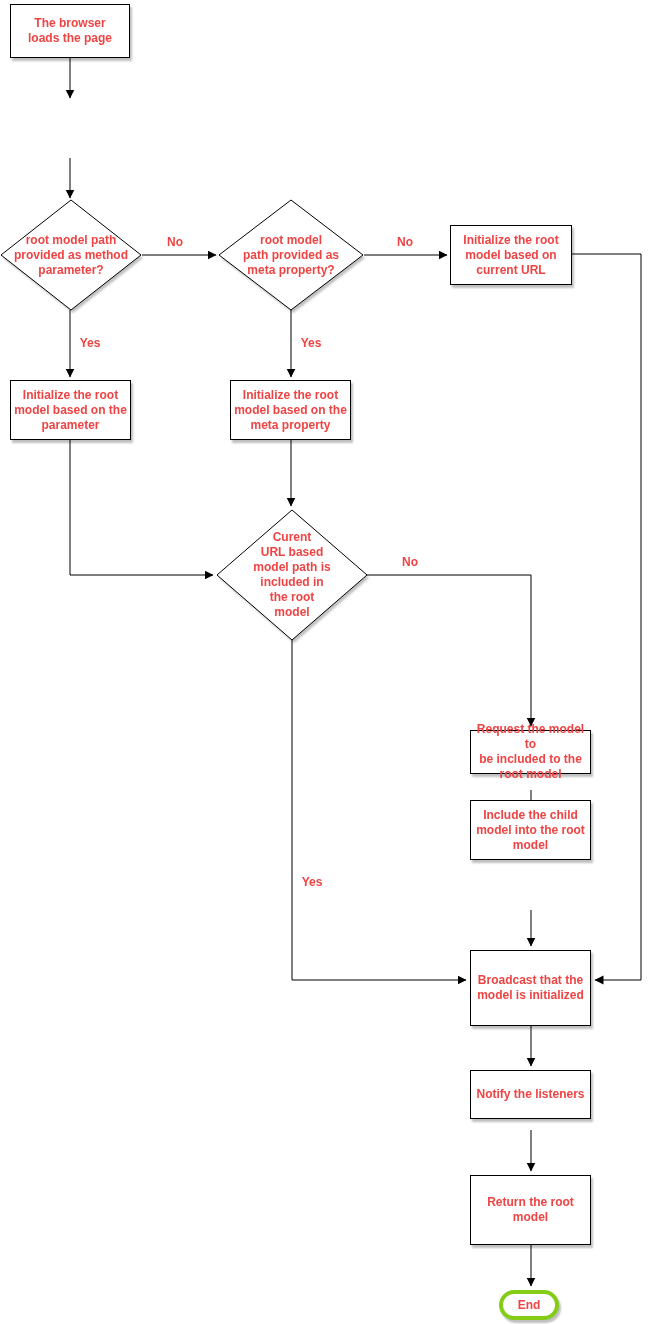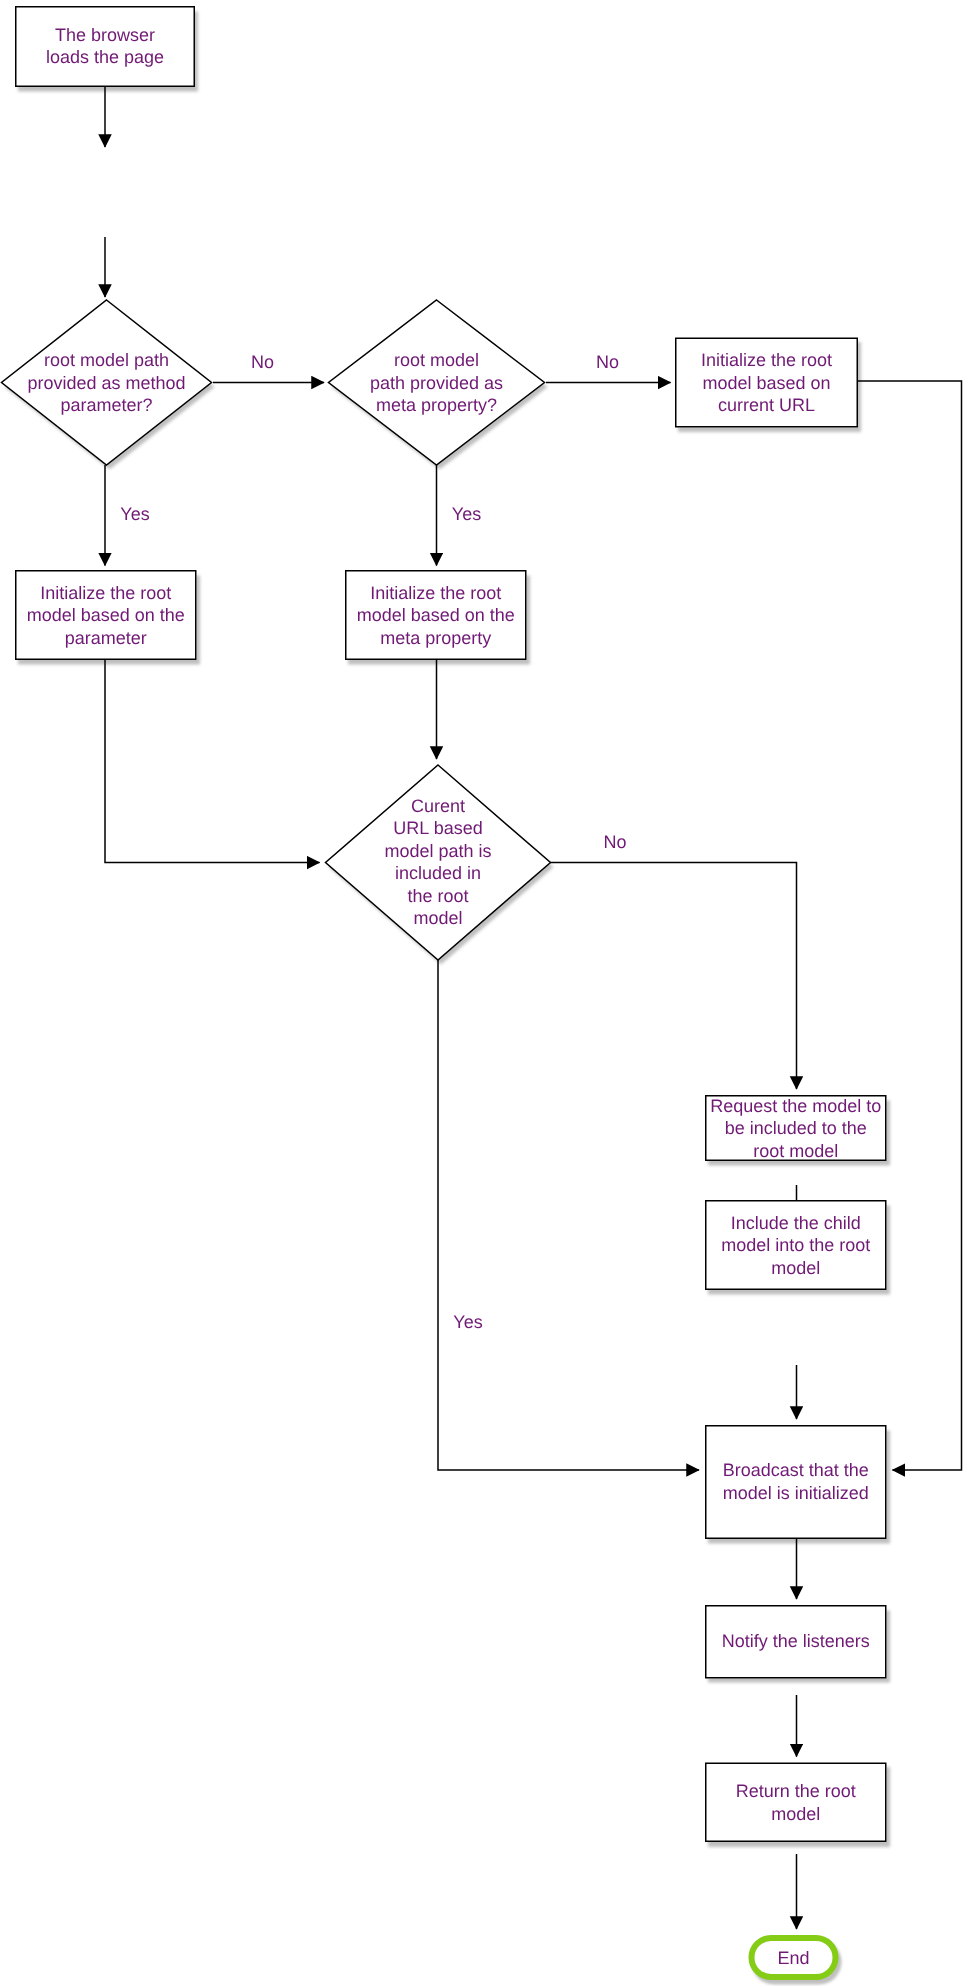--- a/index.html
+++ b/index.html
@@ -4,22 +4,23 @@
 <style>
   html, body { margin: 0; padding: 0; background: #ffffff; }
   #canvas {
     position: relative;
     width: 649px;
     height: 1324px;
     background: #ffffff;
     font-family: "Liberation Sans", sans-serif;
     font-size: 12px;
     line-height: 15px;
-    color: #701a75;
+    color: #ef4444;
     overflow: hidden;
+    font-weight: bold;
   }
   #wires { position: absolute; left: 0; top: 0; z-index: 1; }
   .node {
     position: absolute;
     display: flex;
     align-items: center;
     justify-content: center;
     text-align: center;
     white-space: pre-line;
     z-index: 2;
@@ -118,21 +119,21 @@
 
   <div class="node rect" style="left:470px; top:800px; width:121px; height:60px;">Include the child
 model into the root
 model</div>
 
   <div class="node rect" style="left:470px; top:950px; width:121px; height:76px;">Broadcast that the
 model is initialized</div>
 
   <div class="node rect" style="left:470px; top:1070px; width:121px; height:49px;">Notify the listeners</div>
 
-  <div class="node rect" style="left:470px; top:1175px; width:121px; height:53px;">Return the root
+  <div class="node rect" style="left:470px; top:1175px; width:121px; height:70px;">Return the root
 model</div>
 
   <div class="node diamond-label" style="left:1px; top:200px; width:140px; height:110px;text-align:center;">root model path
 provided as method
 parameter?</div>
 
   <div class="node diamond-label" style="left:219px; top:200px; width:144px; height:110px;">root model
 path provided as
 meta property?</div>
 

